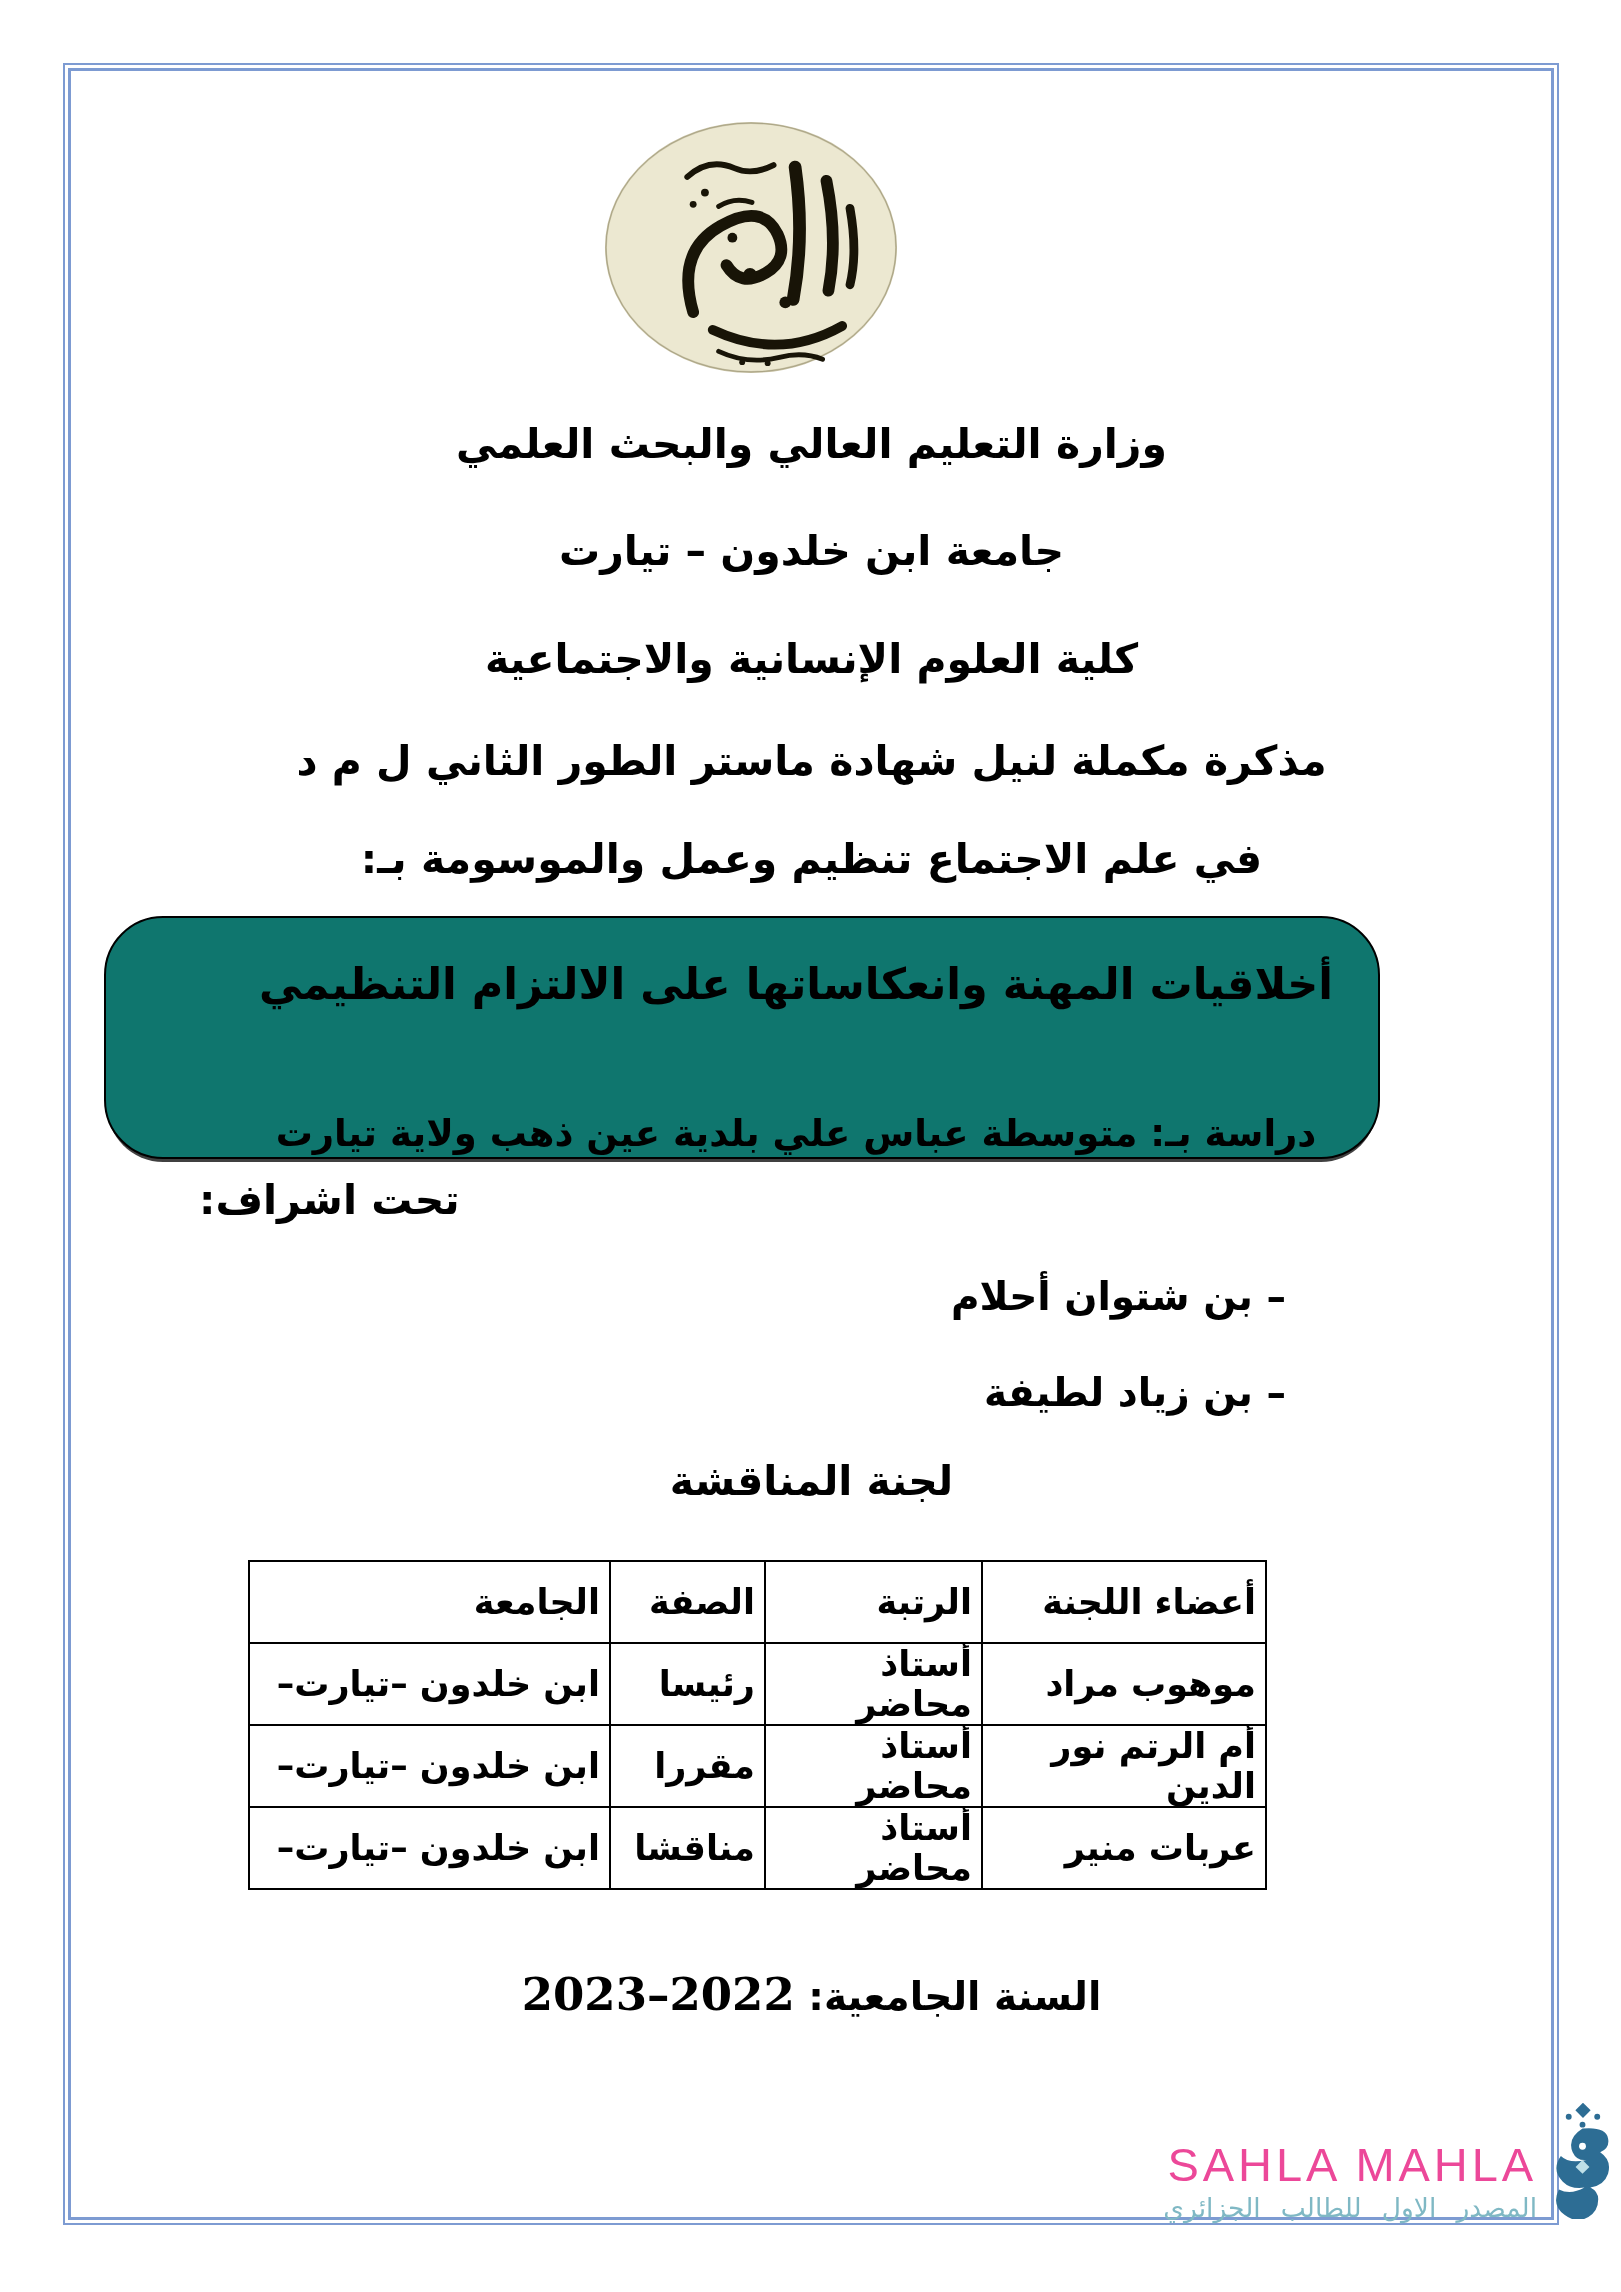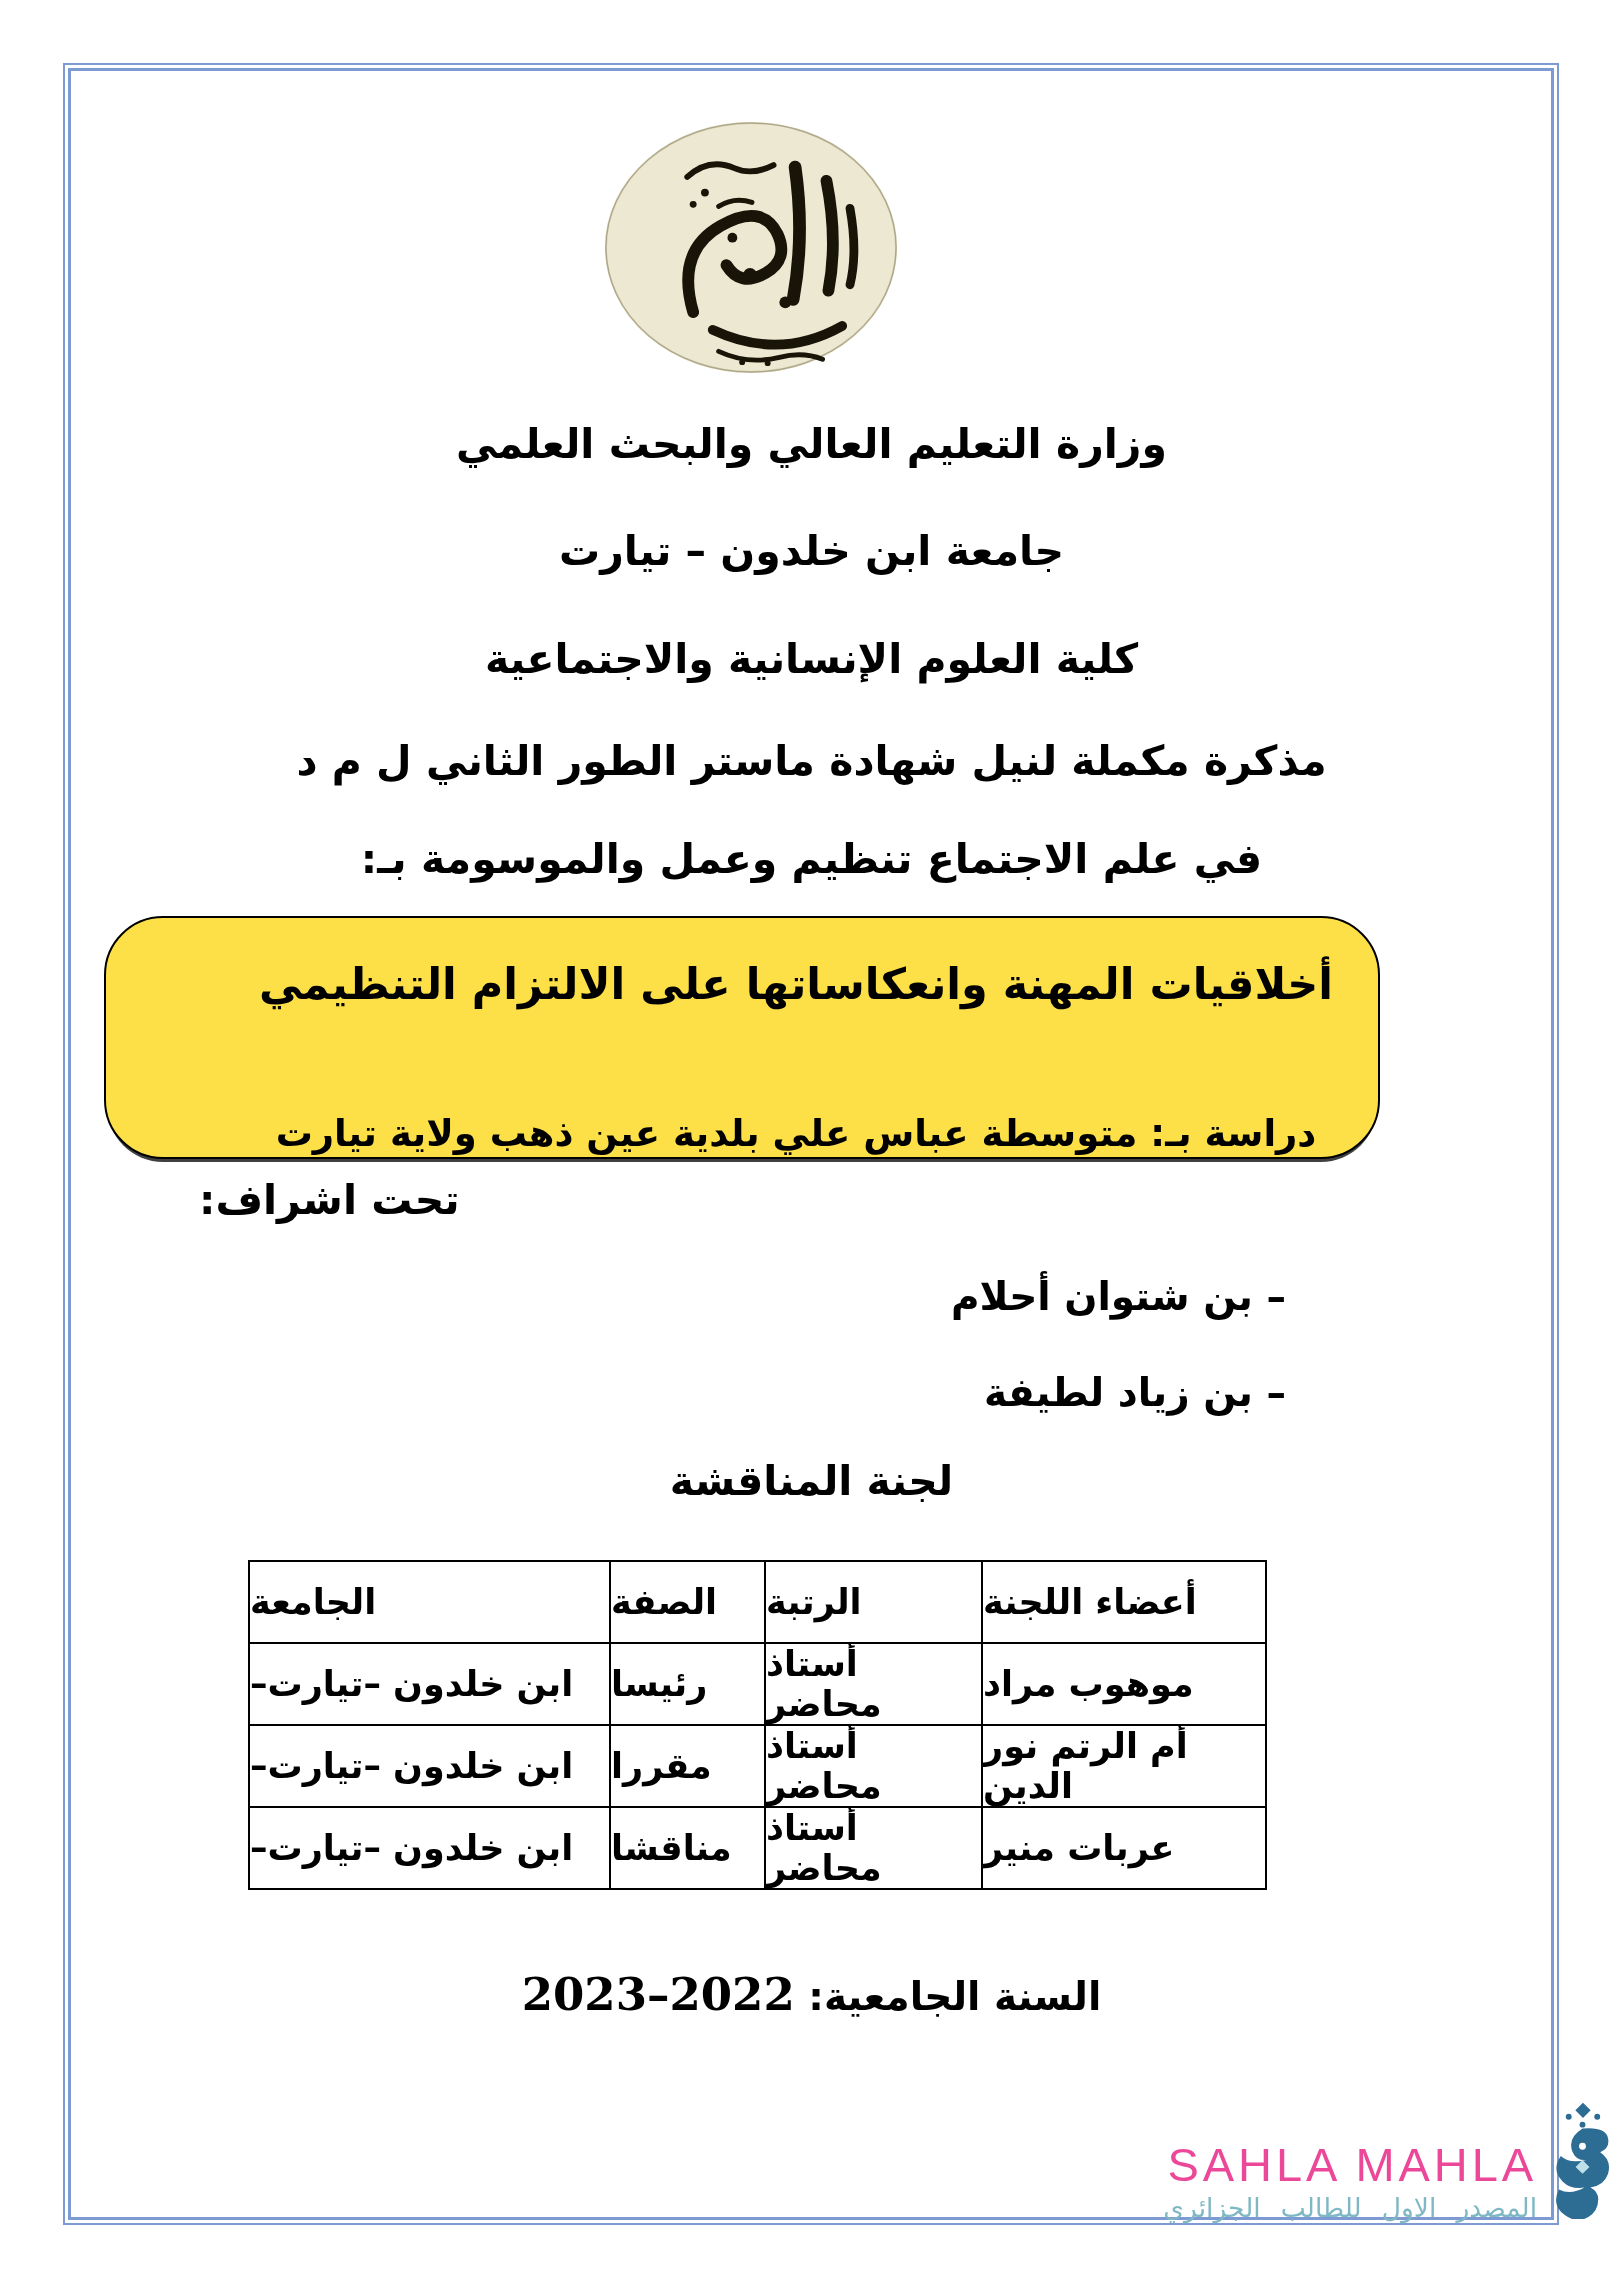--- a/index.html
+++ b/index.html
@@ -26,42 +26,42 @@
     position:absolute;left:65px;right:63px;
     text-align:center;direction:rtl;
     font-weight:bold;color:#000;
   }
   .h-line{font-size:41px;}
 
   .title-box{
     position:absolute;left:104px;top:916px;width:1276px;height:243px;
     border:2.9px solid #000;border-radius:59px;box-sizing:border-box;
     box-shadow:0 5.9px 0 -2.9px rgba(0,0,0,.75);
-    background:#fde047;
+    background:#0f766e;
   }
   .box-title{
     position:absolute;left:39px;right:39px;top:41px;padding-left:108px;
     text-align:center;direction:rtl;font-weight:bold;font-size:43px;color:#000;
   }
   .box-subtitle{
     position:absolute;left:39px;right:39px;top:149px;padding-left:108px;
     text-align:center;direction:rtl;font-weight:bold;font-size:37px;color:#000;margin-top:45px;
   }
 
   .abs{position:absolute;direction:rtl;font-weight:bold;color:#000;white-space:nowrap;}
 
   .committee-table{
     position:absolute;left:248px;top:1560px;width:1016px;
     border-collapse:collapse;direction:rtl;
     font-weight:bold;font-size:35px;color:#000;
     table-layout:fixed;
   }
   .committee-table th,.committee-table td{
-    border:2px solid #000;text-align:left;vertical-align:middle;
-    padding:0 0;overflow:hidden;
+    border:2px solid #000;text-align:right;vertical-align:middle;
+    padding:0 9px;overflow:hidden;
   }
   .committee-table th{height:80px;}
   .committee-table td{height:69px;}
   col.c-members{width:284px;}
   col.c-rank{width:217px;}
   col.c-role{width:155px;}
   col.c-univ{width:361px;}
 
   .year-line{top:1968px;font-size:39px;}
   .year-value{font-family:"DejaVu Serif",serif;font-size:45px;font-weight:bold;}

